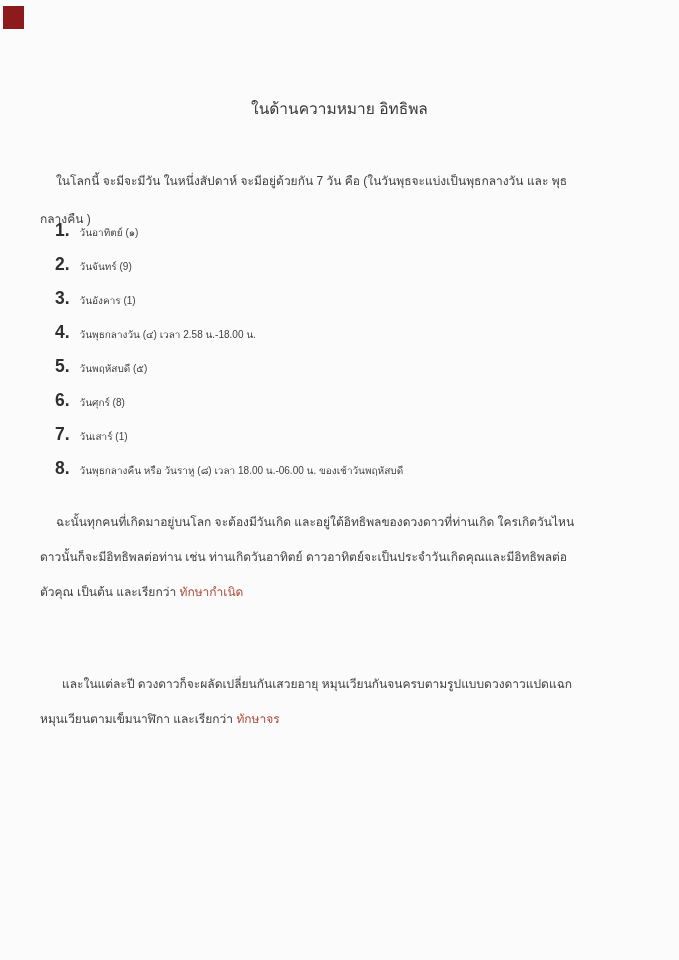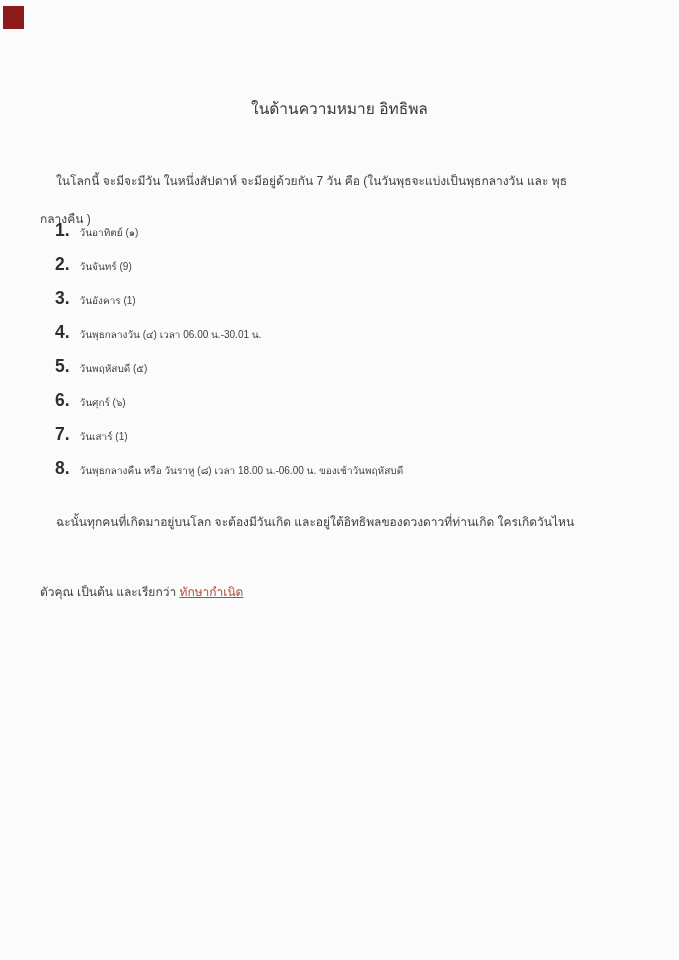--- a/index.html
+++ b/index.html
@@ -57,21 +57,20 @@
     font-weight: 600;
     color: #2f2f2f;
     margin-right: 10px;
   }
   .day-label {
     font-size: 10px;
     color: #3e3e3e;
   }
   a.doc-link {
     color: #ad4a3c;
-    text-decoration: underline;
     cursor: pointer;
   }
 </style>
 </head>
 <body>
 
 <div class="page">
 
   <div class="corner-mark"></div>
 
@@ -87,38 +86,43 @@
   <div class="day-item" style="top:254px">
     <span class="day-num">2.</span>
     <span class="day-label">วันจันทร์ (9)</span>
   </div>
   <div class="day-item" style="top:288px">
     <span class="day-num">3.</span>
     <span class="day-label">วันอังคาร (1)</span>
   </div>
   <div class="day-item" style="top:322px">
     <span class="day-num">4.</span>
-    <span class="day-label">วันพุธกลางวัน (๔) เวลา 06.00 น.-30.01 น.</span>
+    <span class="day-label">วันพุธกลางวัน (๔) เวลา 2.58 น.-18.00 น.</span>
   </div>
   <div class="day-item" style="top:356px">
     <span class="day-num">5.</span>
     <span class="day-label">วันพฤหัสบดี (๕)</span>
   </div>
   <div class="day-item" style="top:390px">
     <span class="day-num">6.</span>
-    <span class="day-label">วันศุกร์ (๖)</span>
+    <span class="day-label">วันศุกร์ (8)</span>
   </div>
   <div class="day-item" style="top:424px">
     <span class="day-num">7.</span>
     <span class="day-label">วันเสาร์ (1)</span>
   </div>
   <div class="day-item" style="top:458px">
     <span class="day-num">8.</span>
     <span class="day-label">วันพุธกลางคืน หรือ วันราหู (๘) เวลา 18.00 น.-06.00 น. ของเช้าวันพฤหัสบดี</span>
   </div>
 
   <div class="line indent-1" style="top:487px">ฉะนั้นทุกคนที่เกิดมาอยู่บนโลก จะต้องมีวันเกิด และอยู่ใต้อิทธิพลของดวงดาวที่ท่านเกิด  ใครเกิดวันไหน</div>
+  <div class="line flush" style="top:522px">ดาวนั้นก็จะมีอิทธิพลต่อท่าน เช่น ท่านเกิดวันอาทิตย์  ดาวอาทิตย์จะเป็นประจำวันเกิดคุณและมีอิทธิพลต่อ</div>
   <div class="line flush" style="top:557px">
     <span>ตัวคุณ เป็นต้น และเรียกว่า </span><a class="doc-link">ทักษากำเนิด</a>
   </div>
 
+  <div class="line" style="left:62px; top:649px">และในแต่ละปี ดวงดาวก็จะผลัดเปลี่ยนกันเสวยอายุ หมุนเวียนกันจนครบตามรูปแบบดวงดาวแปดแฉก</div>
+  <div class="line flush" style="top:684px">
+    <span>หมุนเวียนตามเข็มนาฬิกา และเรียกว่า </span><a class="doc-link">ทักษาจร</a>
+  </div>
 
 </div>
 
 </body></html>

